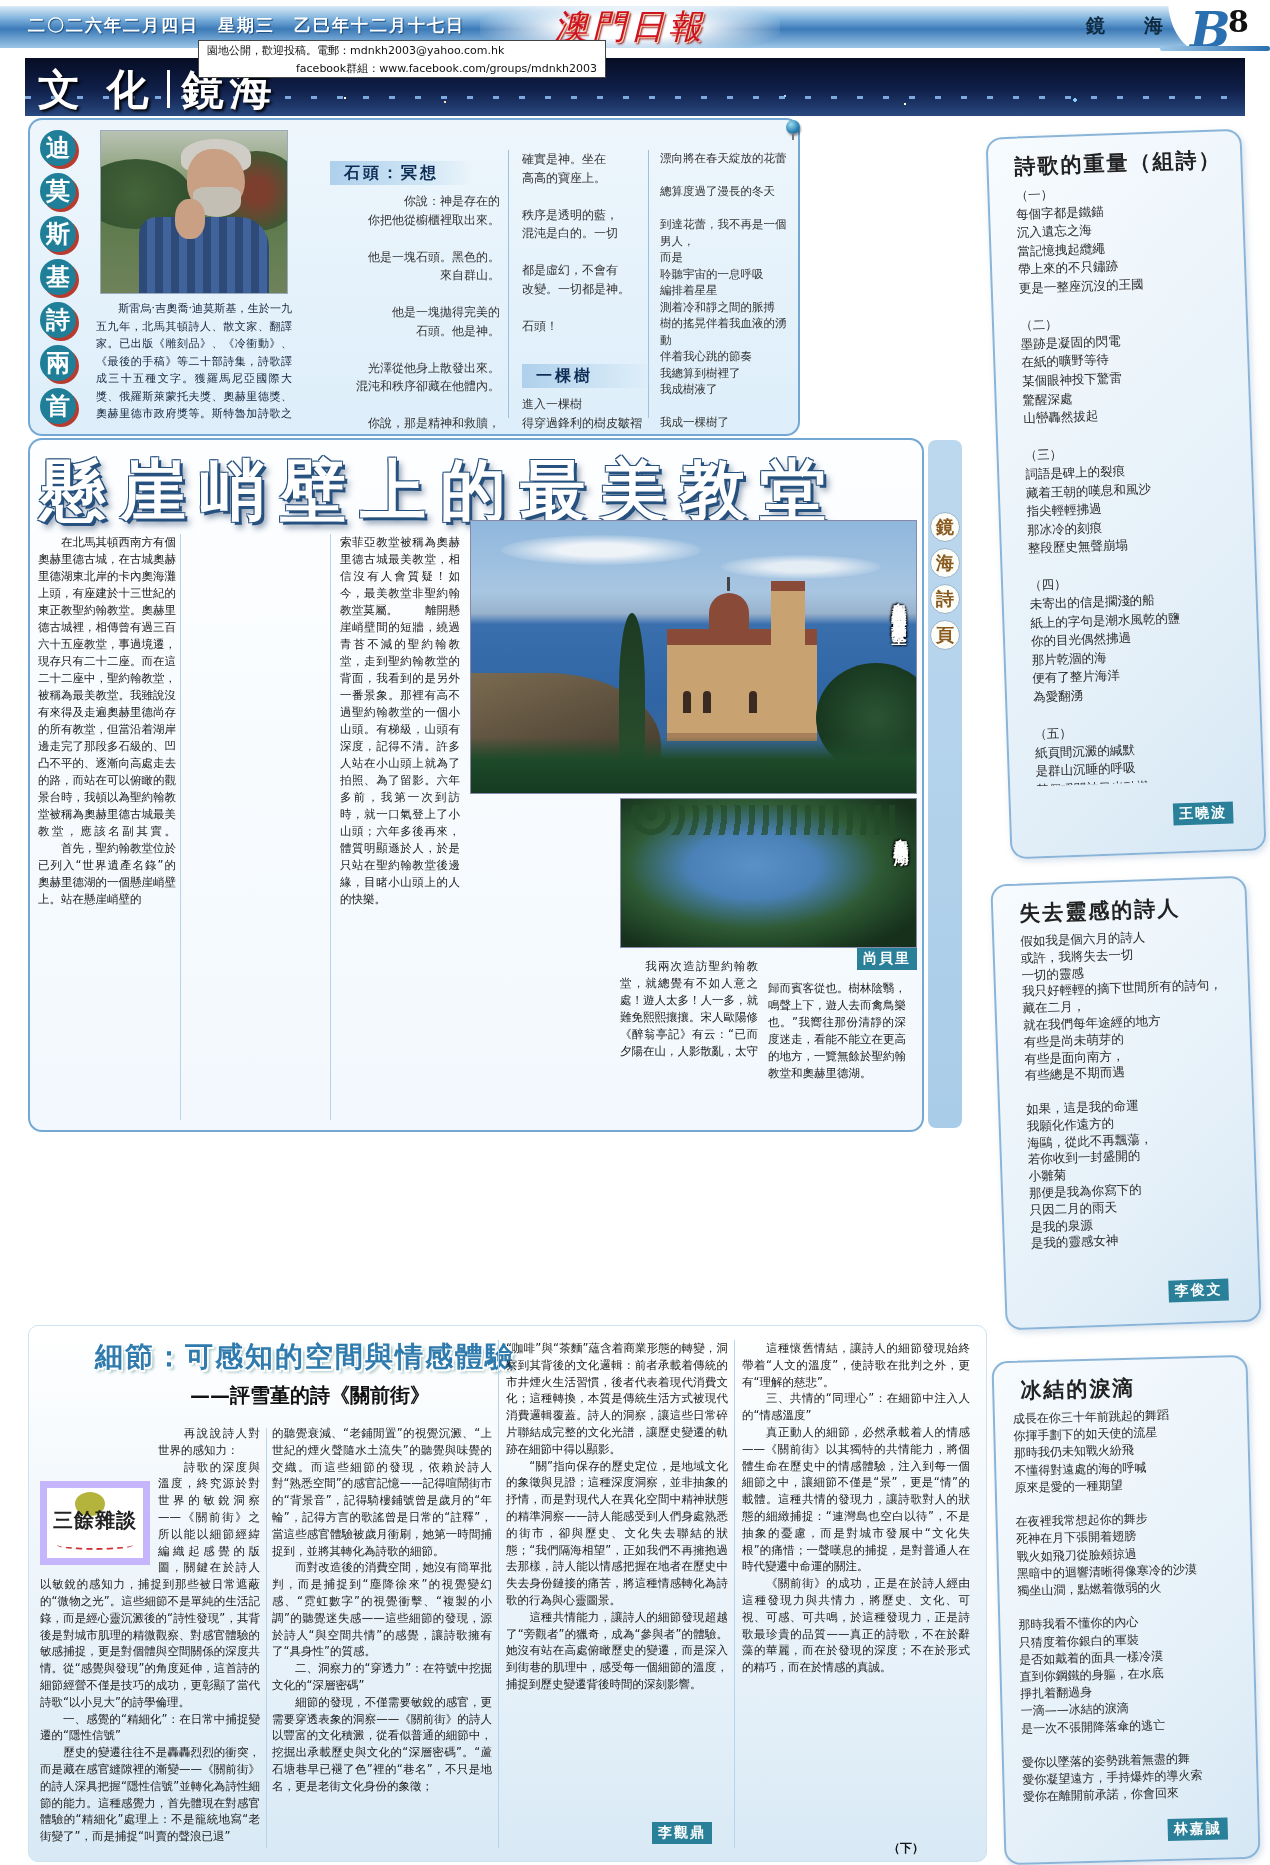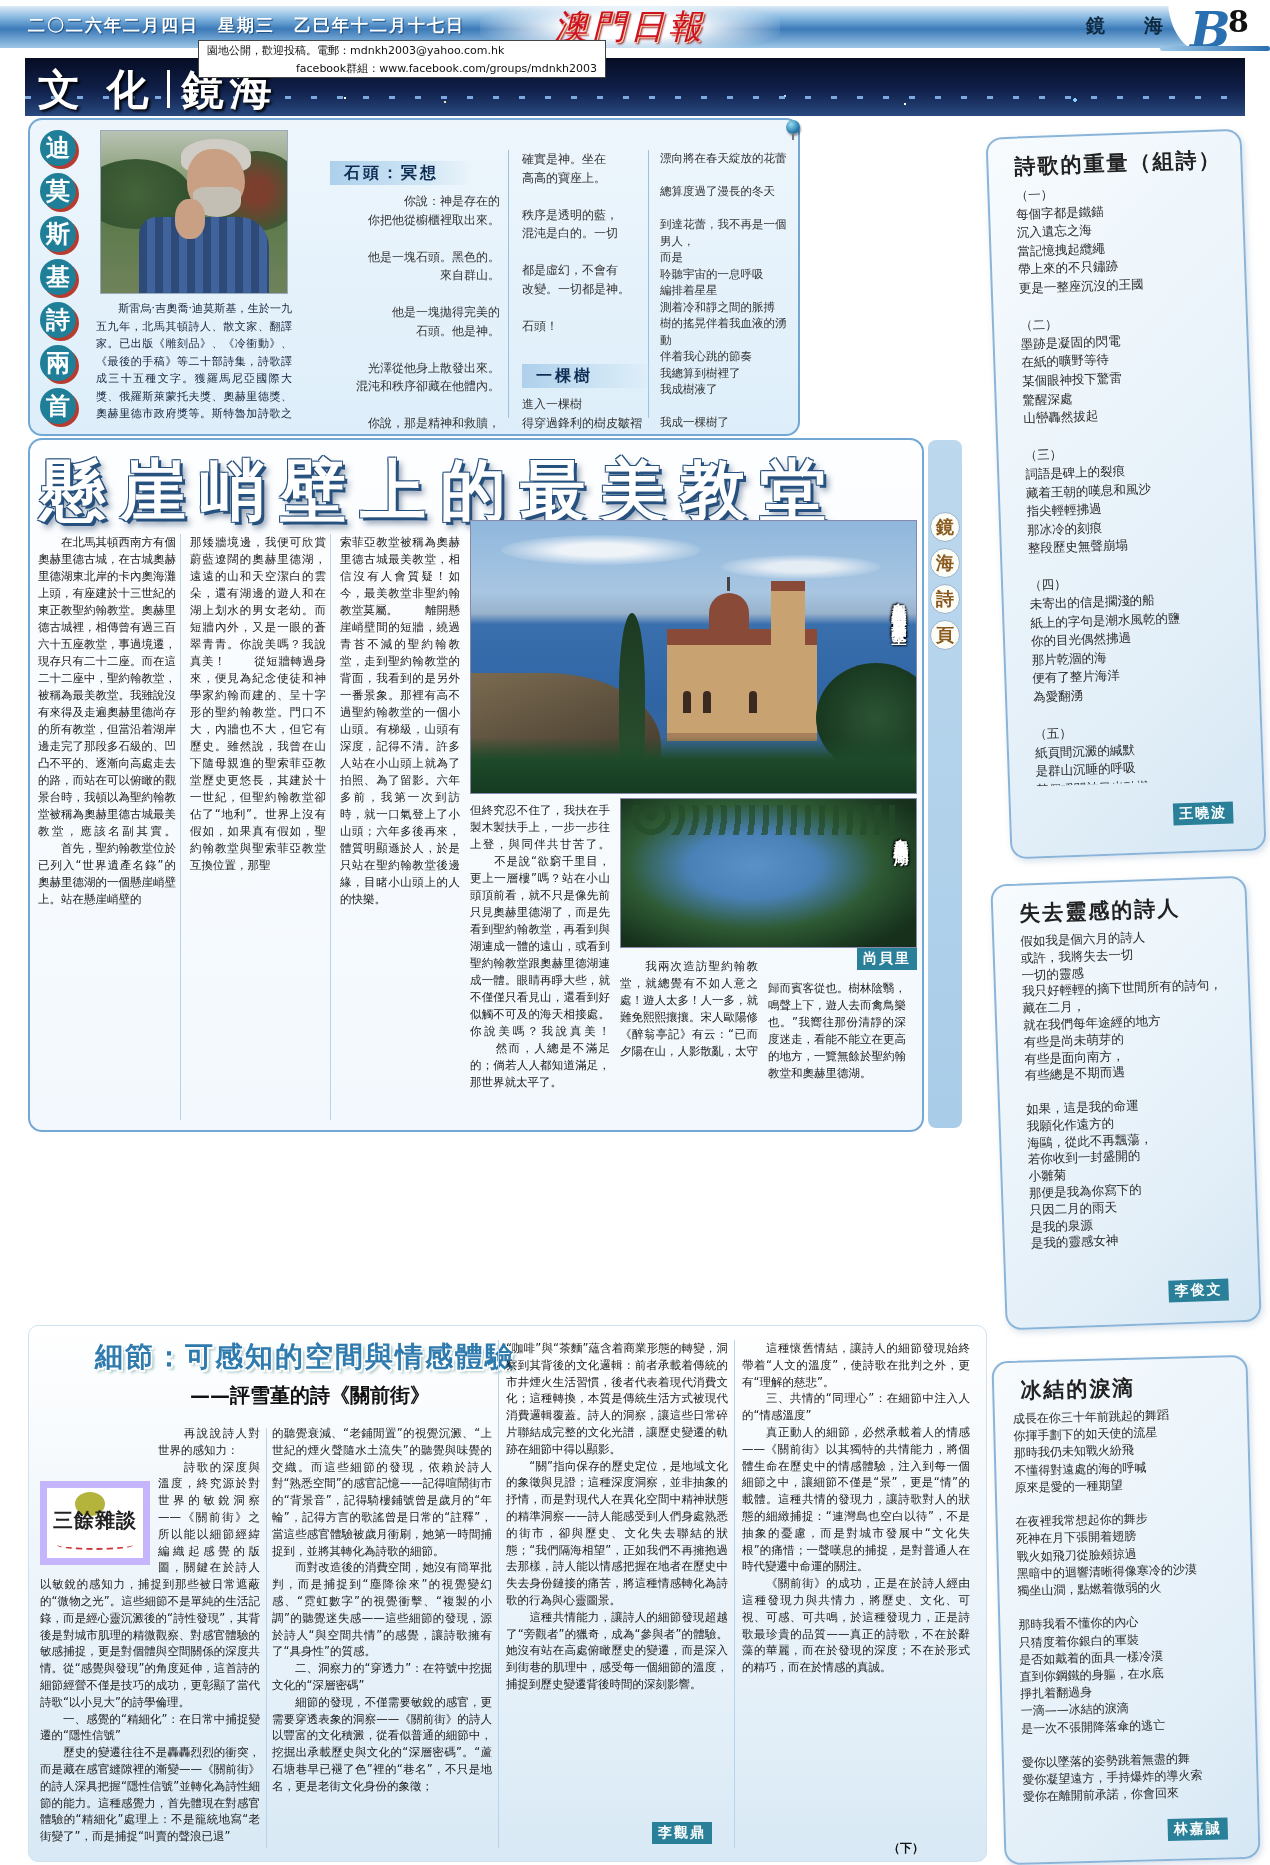--- a/index.html
+++ b/index.html
@@ -256,27 +256,22 @@
     <span class="namebox">石峻山</span>
   </div>
 
   <div class="abs main-frame"></div>
   <div class="abs callig">懸崖峭壁上的最美教堂</div>
 
   <div class="abs vrule" style="left:180px;top:534px;height:586px;"></div>
   <div class="abs vrule" style="left:330px;top:534px;height:586px;"></div>
   <div class="abs mcol" style="left:38px;top:534px;width:138px;height:588px;">　　在北馬其頓西南方有個奧赫里德古城，在古城奧赫里德湖東北岸的卡內奧海灘上頭，有座建於十三世紀的東正教聖約翰教堂。奧赫里德古城裡，相傳曾有過三百六十五座教堂，事過境遷，現存只有二十二座。而在這二十二座中，聖約翰教堂，被稱為最美教堂。我雖說沒有來得及走遍奧赫里德尚存的所有教堂，但當沿着湖岸邊走完了那段多石級的、凹凸不平的、逐漸向高處走去的路，而站在可以俯瞰的觀景台時，我頓以為聖約翰教堂被稱為奧赫里德古城最美教堂，應該名副其實。
 　　首先，聖約翰教堂位於已列入“世界遺產名錄”的奧赫里德湖的一個懸崖峭壁上。站在懸崖峭壁的</div>
-  <div class="abs mcol" style="left:190px;top:534px;width:136px;height:588px;">那矮牆境邊，我便可欣賞蔚藍遼闊的奧赫里德湖，遠遠的山和天空潔白的雲朵，還有湖邊的遊人和在湖上划水的男女老幼。而短牆內外，又是一眼的蒼翠青青。你說美嗎？我說真美！
-　　從短牆轉過身來，便見為紀念使徒和神學家約翰而建的、呈十字形的聖約翰教堂。門口不大，內牆也不大，但它有歷史。雖然說，我曾在山下隨母親進的聖索菲亞教堂歷史更悠長，其建於十一世紀，但聖約翰教堂卻佔了“地利”。世界上沒有假如，如果真有假如，聖約翰教堂與聖索菲亞教堂互換位置，那聖</div>
   <div class="abs mcol" style="left:340px;top:534px;width:120px;height:588px;">索菲亞教堂被稱為奧赫里德古城最美教堂，相信沒有人會質疑！如今，最美教堂非聖約翰教堂莫屬。
 　　離開懸崖峭壁間的短牆，繞過青苔不減的聖約翰教堂，走到聖約翰教堂的背面，我看到的是另外一番景象。那裡有高不過聖約翰教堂的一個小山頭。有梯級，山頭有深度，記得不清。許多人站在小山頭上就為了拍照、為了留影。六年多前，我第一次到訪時，就一口氣登上了小山頭；六年多後再來，體質明顯遜於人，於是只站在聖約翰教堂後邊緣，目睹小山頭上的人的快樂。</div>
-  <div class="abs mcol" style="left:470px;top:802px;width:140px;height:320px;">但終究忍不住了，我扶在手製木製扶手上，一步一步往上登，與同伴共甘苦了。
-　　不是說“欲窮千里目，更上一層樓”嗎？站在小山頭頂前看，就不只是像先前只見奧赫里德湖了，而是先看到聖約翰教堂，再看到與湖連成一體的遠山，或看到聖約翰教堂跟奧赫里德湖連成一體。眼睛再睜大些，就不僅僅只看見山，還看到好似觸不可及的海天相接處。你說美嗎？我說真美！
-　　然而，人總是不滿足的；倘若人人都知道滿足，那世界就太平了。</div>
   <div class="abs mcol" style="left:620px;top:958px;width:138px;height:164px;">　　我兩次造訪聖約翰教堂，就總覺有不如人意之處！遊人太多！人一多，就難免熙熙攘攘。宋人歐陽修《醉翁亭記》有云：“已而夕陽在山，人影散亂，太守</div>
   <div class="abs mcol" style="left:768px;top:980px;width:138px;height:142px;">歸而賓客從也。樹林陰翳，鳴聲上下，遊人去而禽鳥樂也。”我嚮往那份清靜的深度迷走，看能不能立在更高的地方，一覽無餘於聖約翰教堂和奧赫里德湖。</div>
 
   <div class="abs photo1">
     <div class="ph1-cloud"></div>
     <div class="ph1-cloud2"></div>
     <div class="ph1-cliff"></div>
     <div class="ph1-cypress"></div>
     <div class="ph1-church"></div>
     <div class="ph1-roof"></div>

